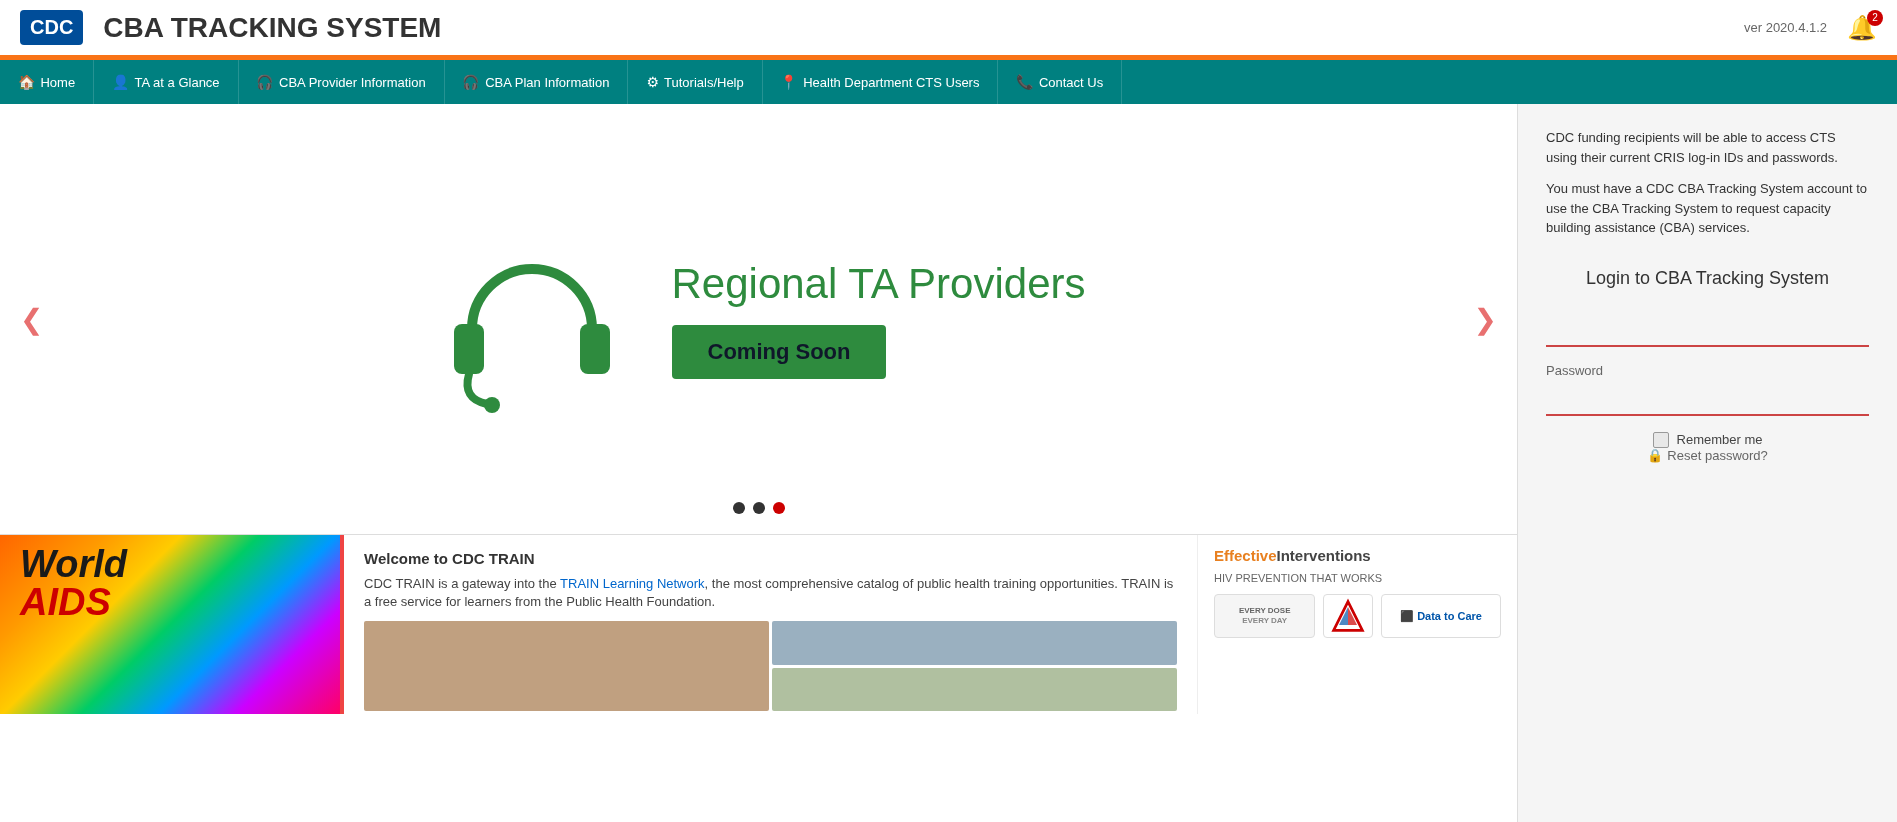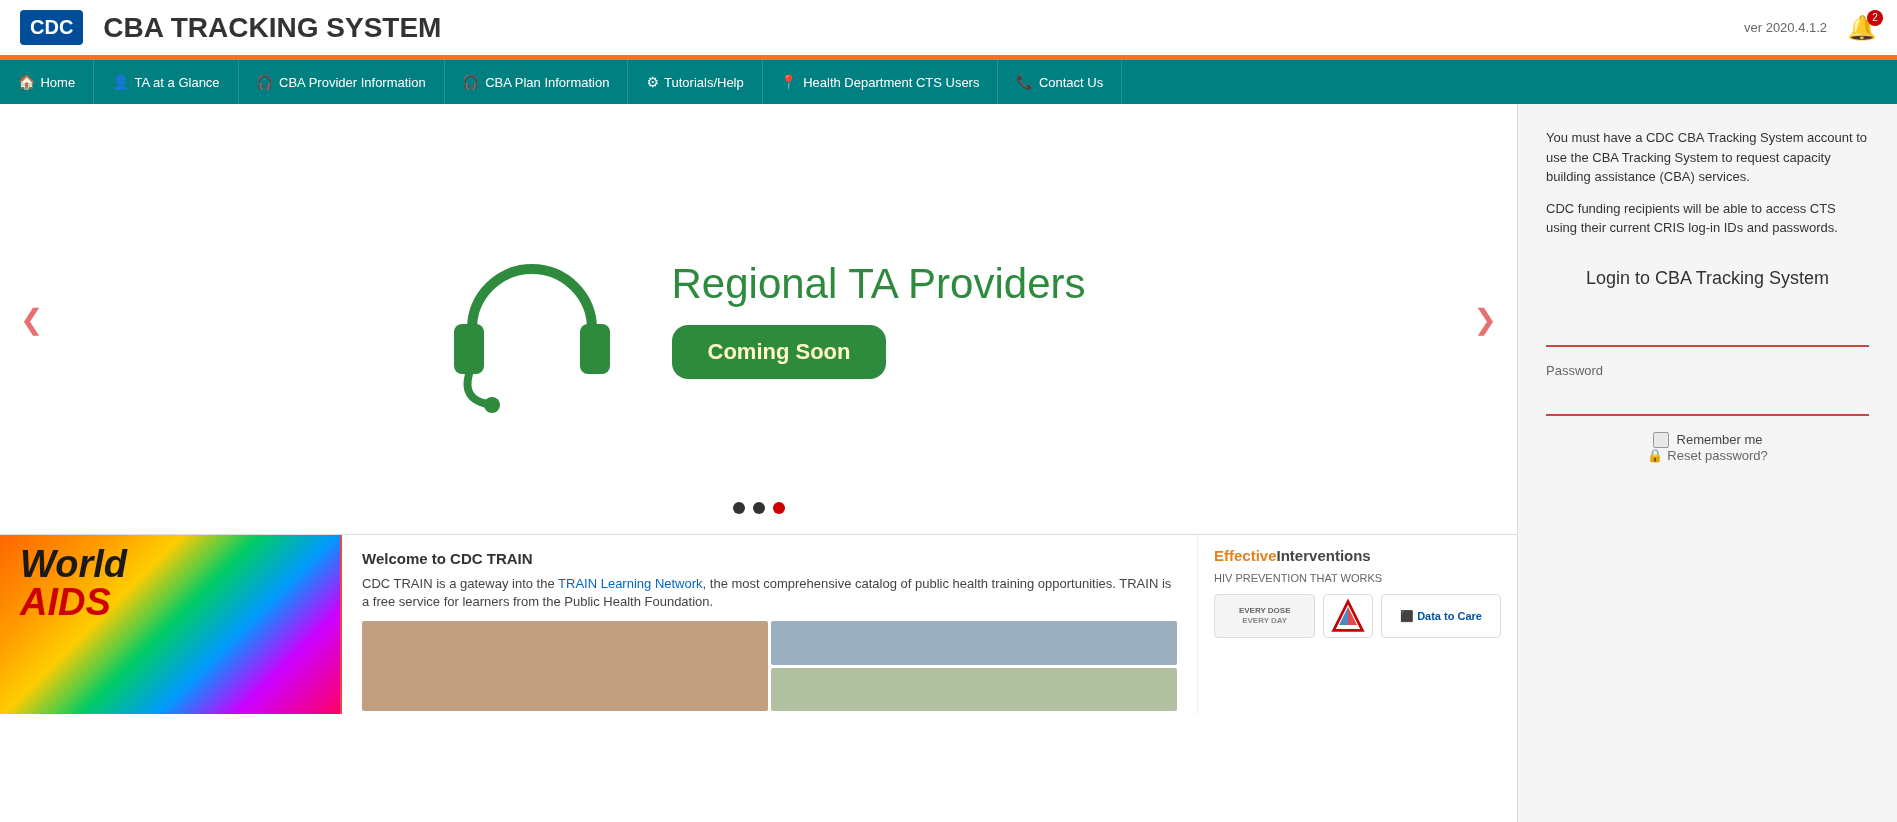--- a/index.html
+++ b/index.html
@@ -116,26 +116,26 @@
     }
     .carousel-text-block { text-align: left; }
     .carousel-title {
       font-size: 42px;
       color: #2e8b3e;
       font-weight: 300;
       line-height: 1.2;
     }
     .coming-soon-btn {
       background: #2e8b3e;
-      color: #fef9c3;
+      color: #0f172a;
       padding: 14px 36px;
       font-size: 22px;
       font-weight: bold;
       border: none;
-      border-radius: 16px;
+      border-radius: 4px;
       margin-top: 16px;
       cursor: pointer;
       display: inline-block;
     }
     .carousel-arrow {
       position: absolute;
       top: 50%;
       transform: translateY(-50%);
       font-size: 28px;
       color: #e87070;
@@ -187,21 +187,21 @@
       color: #1a1a1a;
       line-height: 1;
       font-style: italic;
     }
     .world-aids-text .aids-text { color: #cc0000; }
 
     .panel-cdc-train {
       flex: 1;
       background: white;
       padding: 15px 20px;
-      border-left: 2px solid #ef4444;
+      border-left: 4px solid #ef4444;
     }
     .panel-title {
       font-size: 15px;
       font-weight: bold;
       color: #333;
       margin-bottom: 8px;
     }
     .panel-description {
       font-size: 13px;
       color: #444;
@@ -482,22 +482,22 @@
           <div class="logo-box logo-data-to-care">
             <span style="font-size:11px; color:#0055aa; font-weight:bold;">⬛ Data to Care</span>
           </div>
         </div>
       </div>
 
     </div>
   </div>
 
   <div class="right-sidebar">
+    <p class="sidebar-info-text">CDC funding recipients will be able to access CTS using their current CRIS log-in IDs and passwords.</p>
     <p class="sidebar-info-text">You must have a CDC CBA Tracking System account to use the CBA Tracking System to request capacity building assistance (CBA) services.</p>
-    <p class="sidebar-info-text">CDC funding recipients will be able to access CTS using their current CRIS log-in IDs and passwords.</p>
 
     <div class="login-section">
       <div class="login-title">Login to CBA Tracking System</div>
 
       <div class="form-field">
         <input class="form-input" type="text" placeholder="" style="">
       </div>
 
       <div class="form-field">
         <label class="form-label">Password</label>

